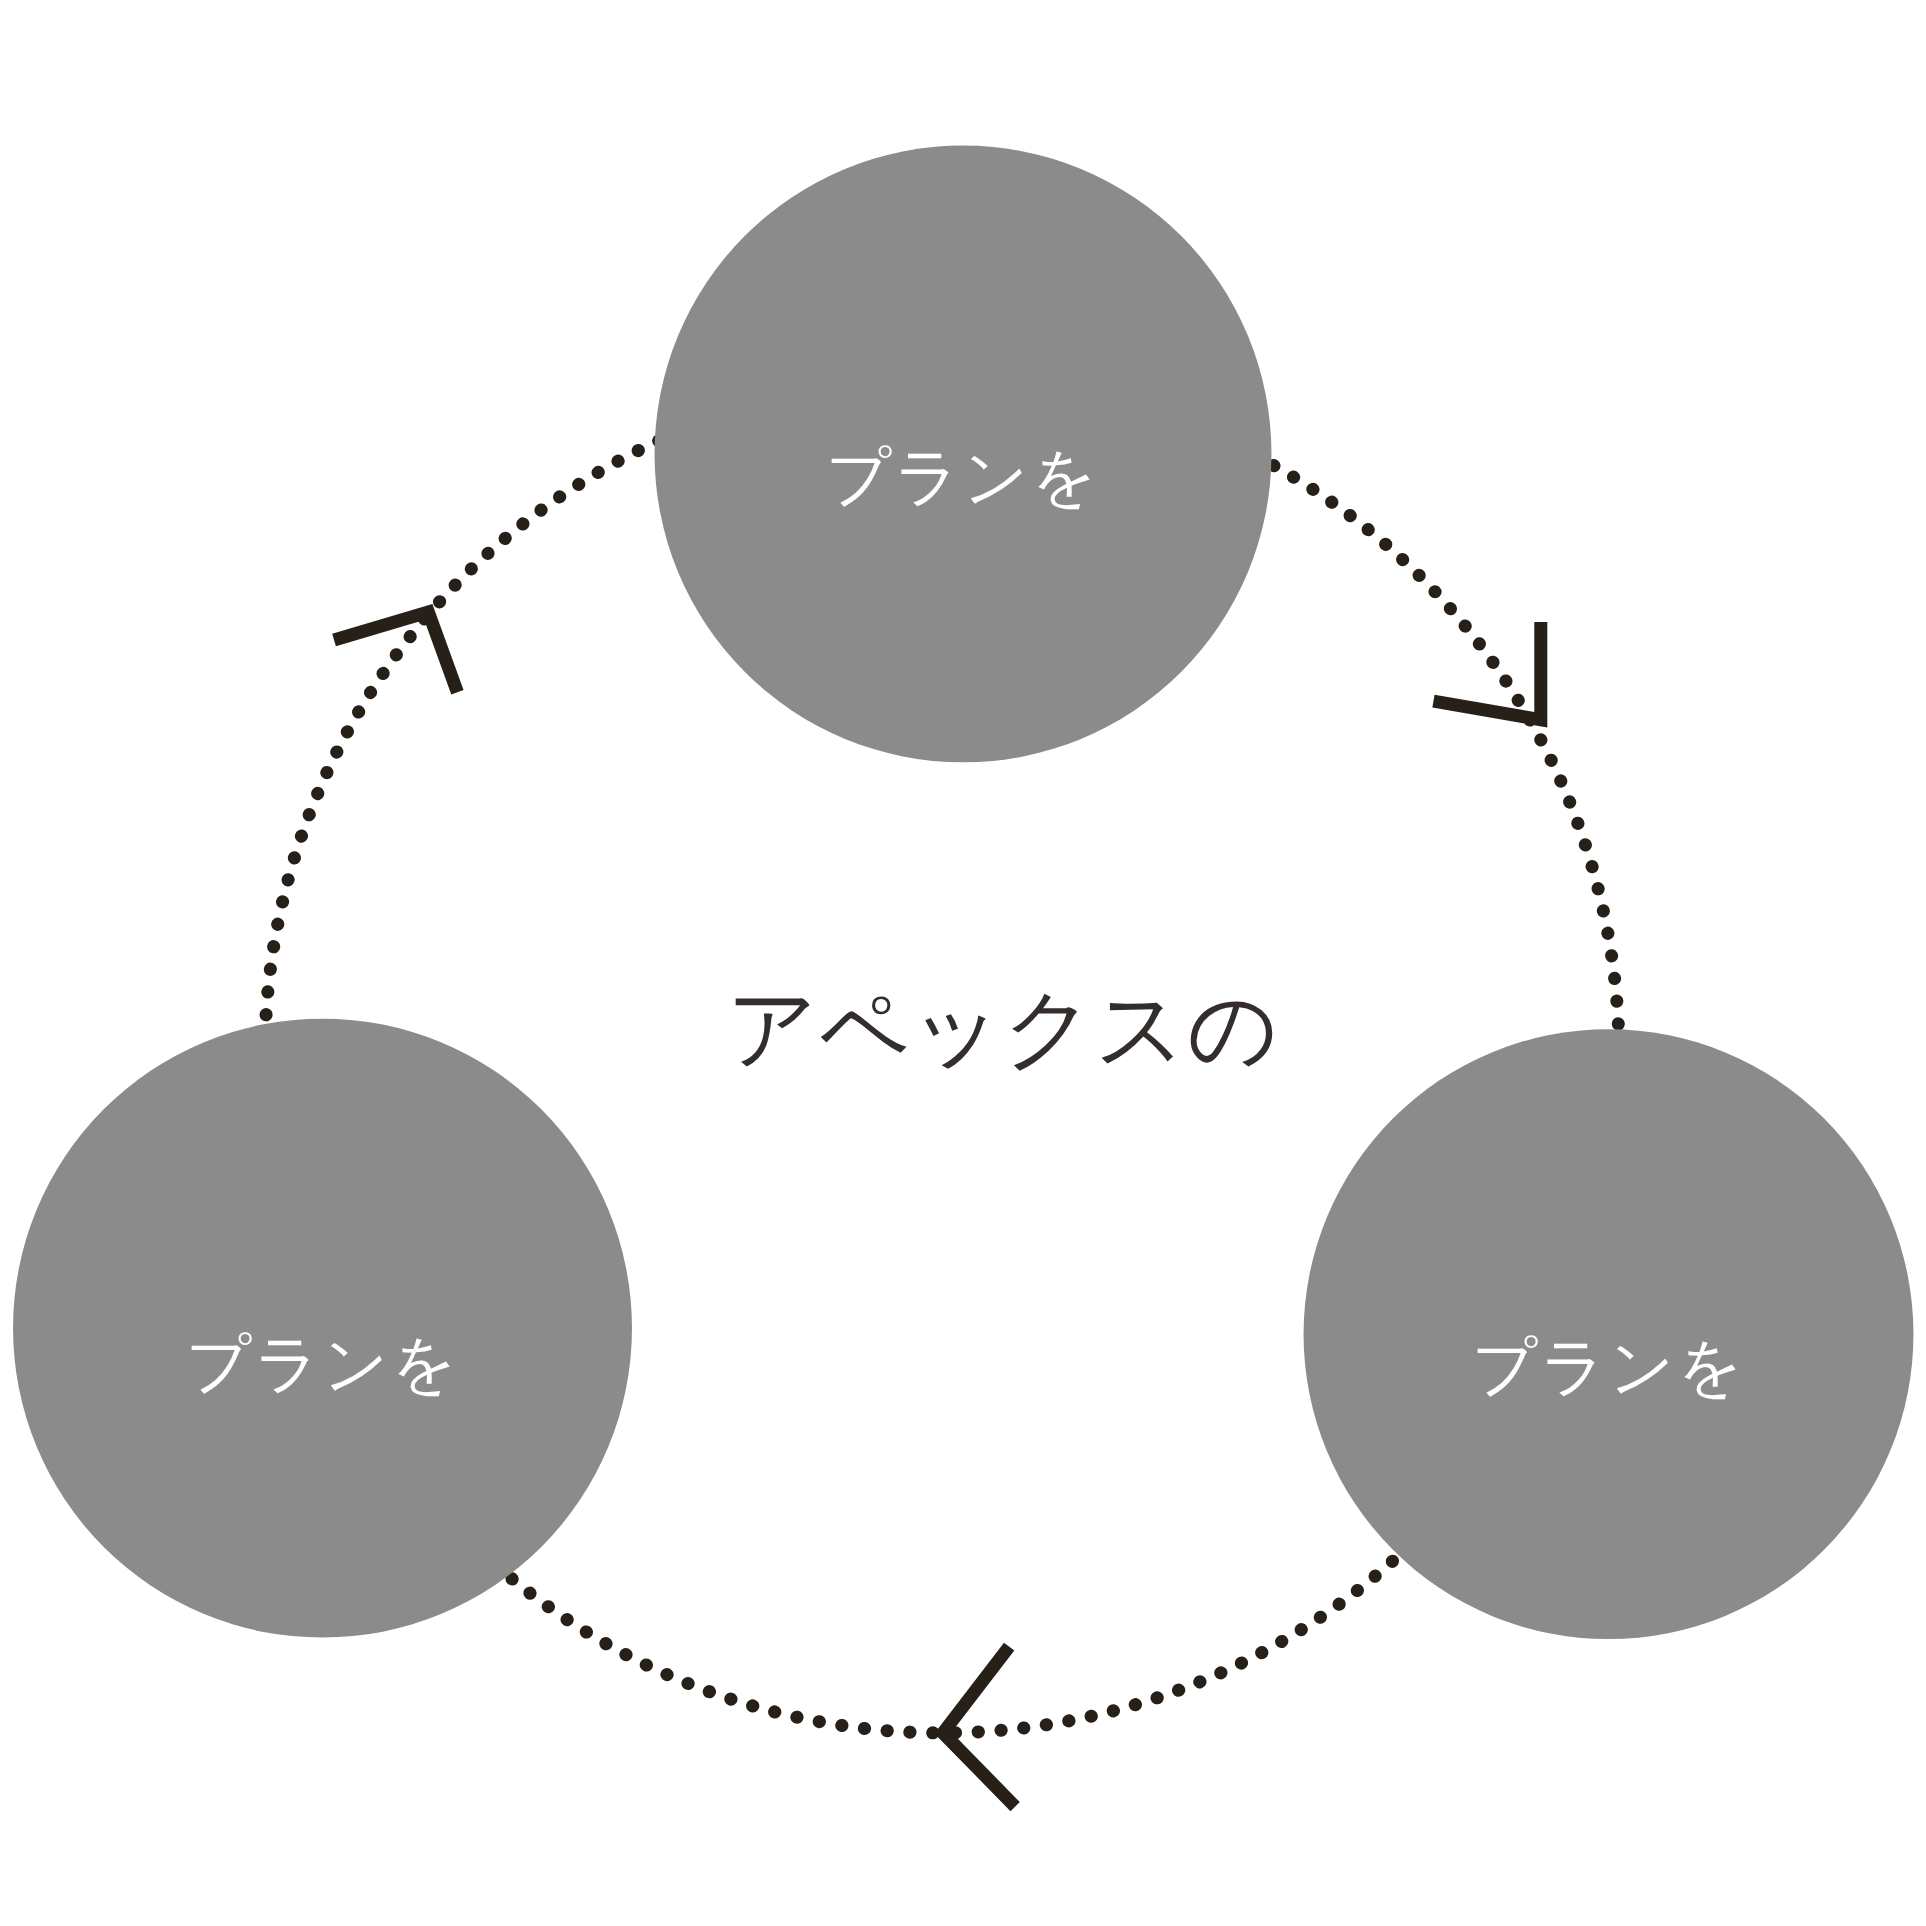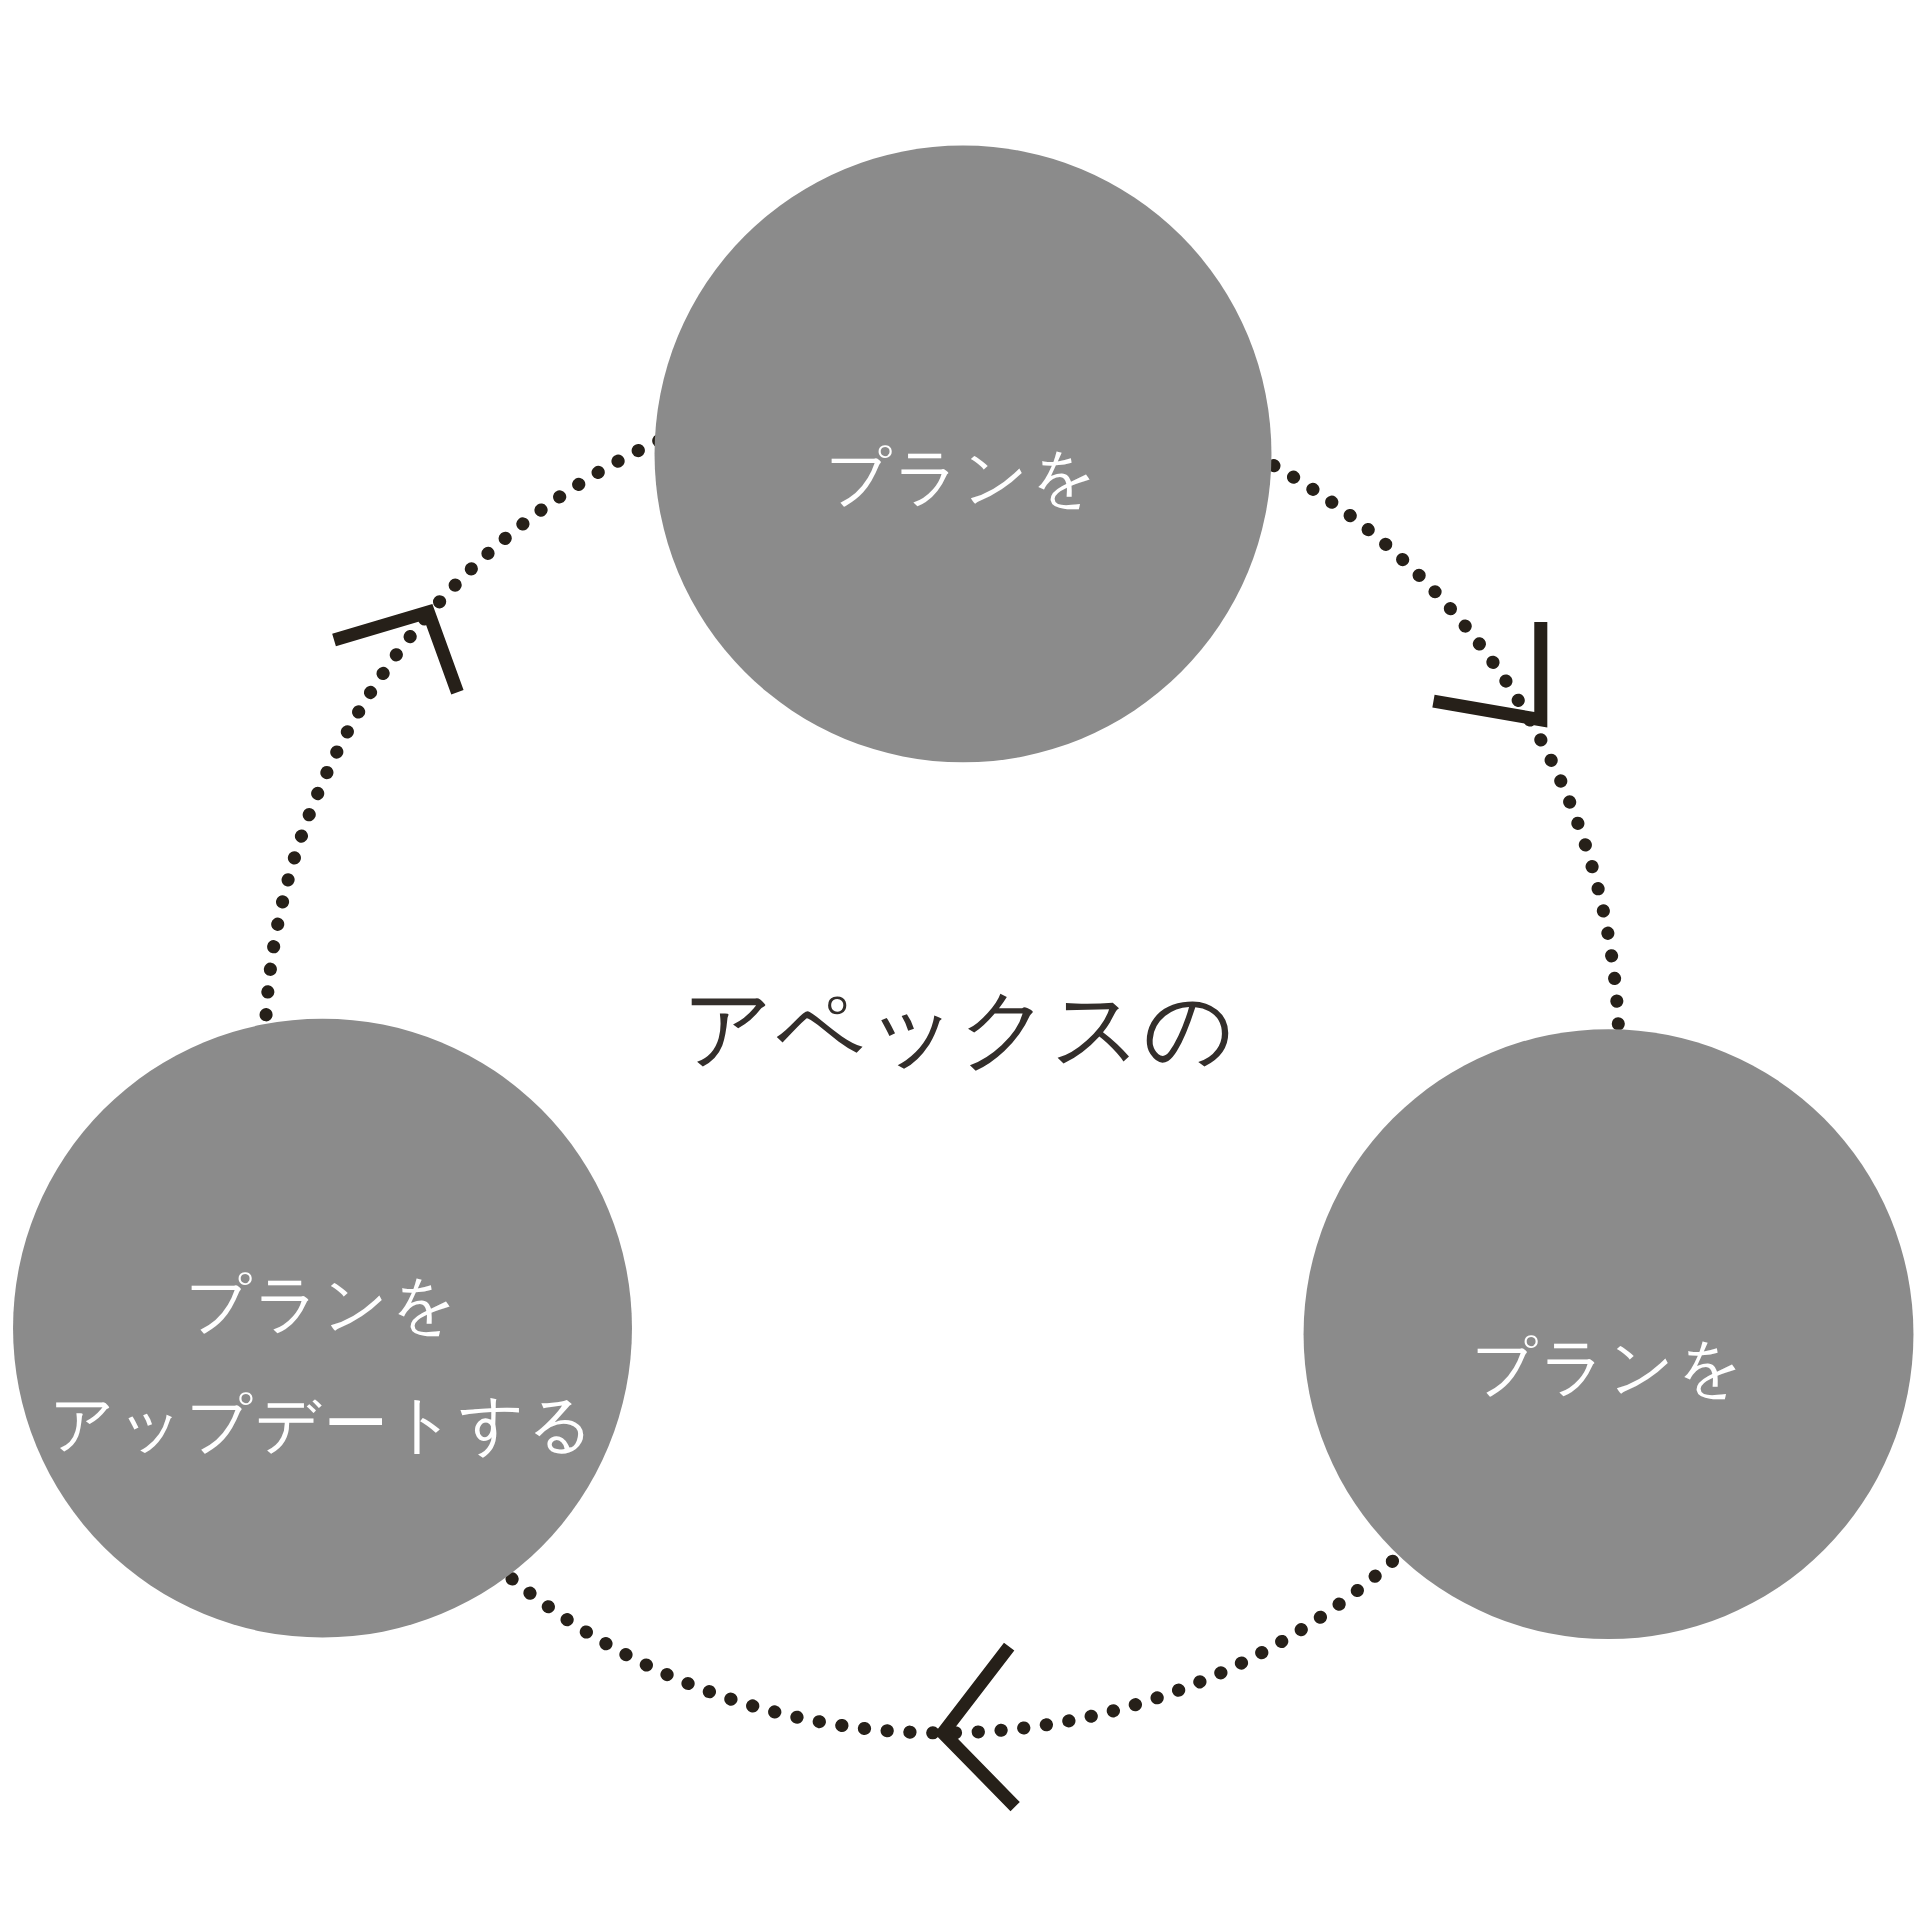--- a/index.html
+++ b/index.html
@@ -68,25 +68,24 @@
     <circle cx="643" cy="2648" r="617" fill="#8b8b8b"></circle>
     <circle cx="3207" cy="2660" r="608" fill="#8b8b8b"></circle>
   </svg>
 
   <div class="label node-label" style="left:963px; top:477px;">
     <span class="line">プランを</span>
   </div>
 
   <div class="label node-label" style="left:323px; top:1364px;">
     <span class="line">プランを</span>
-    <span class="line">アップデートする</span>
   </div>
 
   <div class="label node-label" style="left:1609px; top:1367px;">
     <span class="line">プランを</span>
   </div>
 
-  <div class="label title-label" style="left:959px; top:1028px;">
+  <div class="label title-label" style="left:1003px; top:1028px;">
     <span class="line">アペックスの</span>
   </div>
 
 </div>
 
 
 </body></html>

